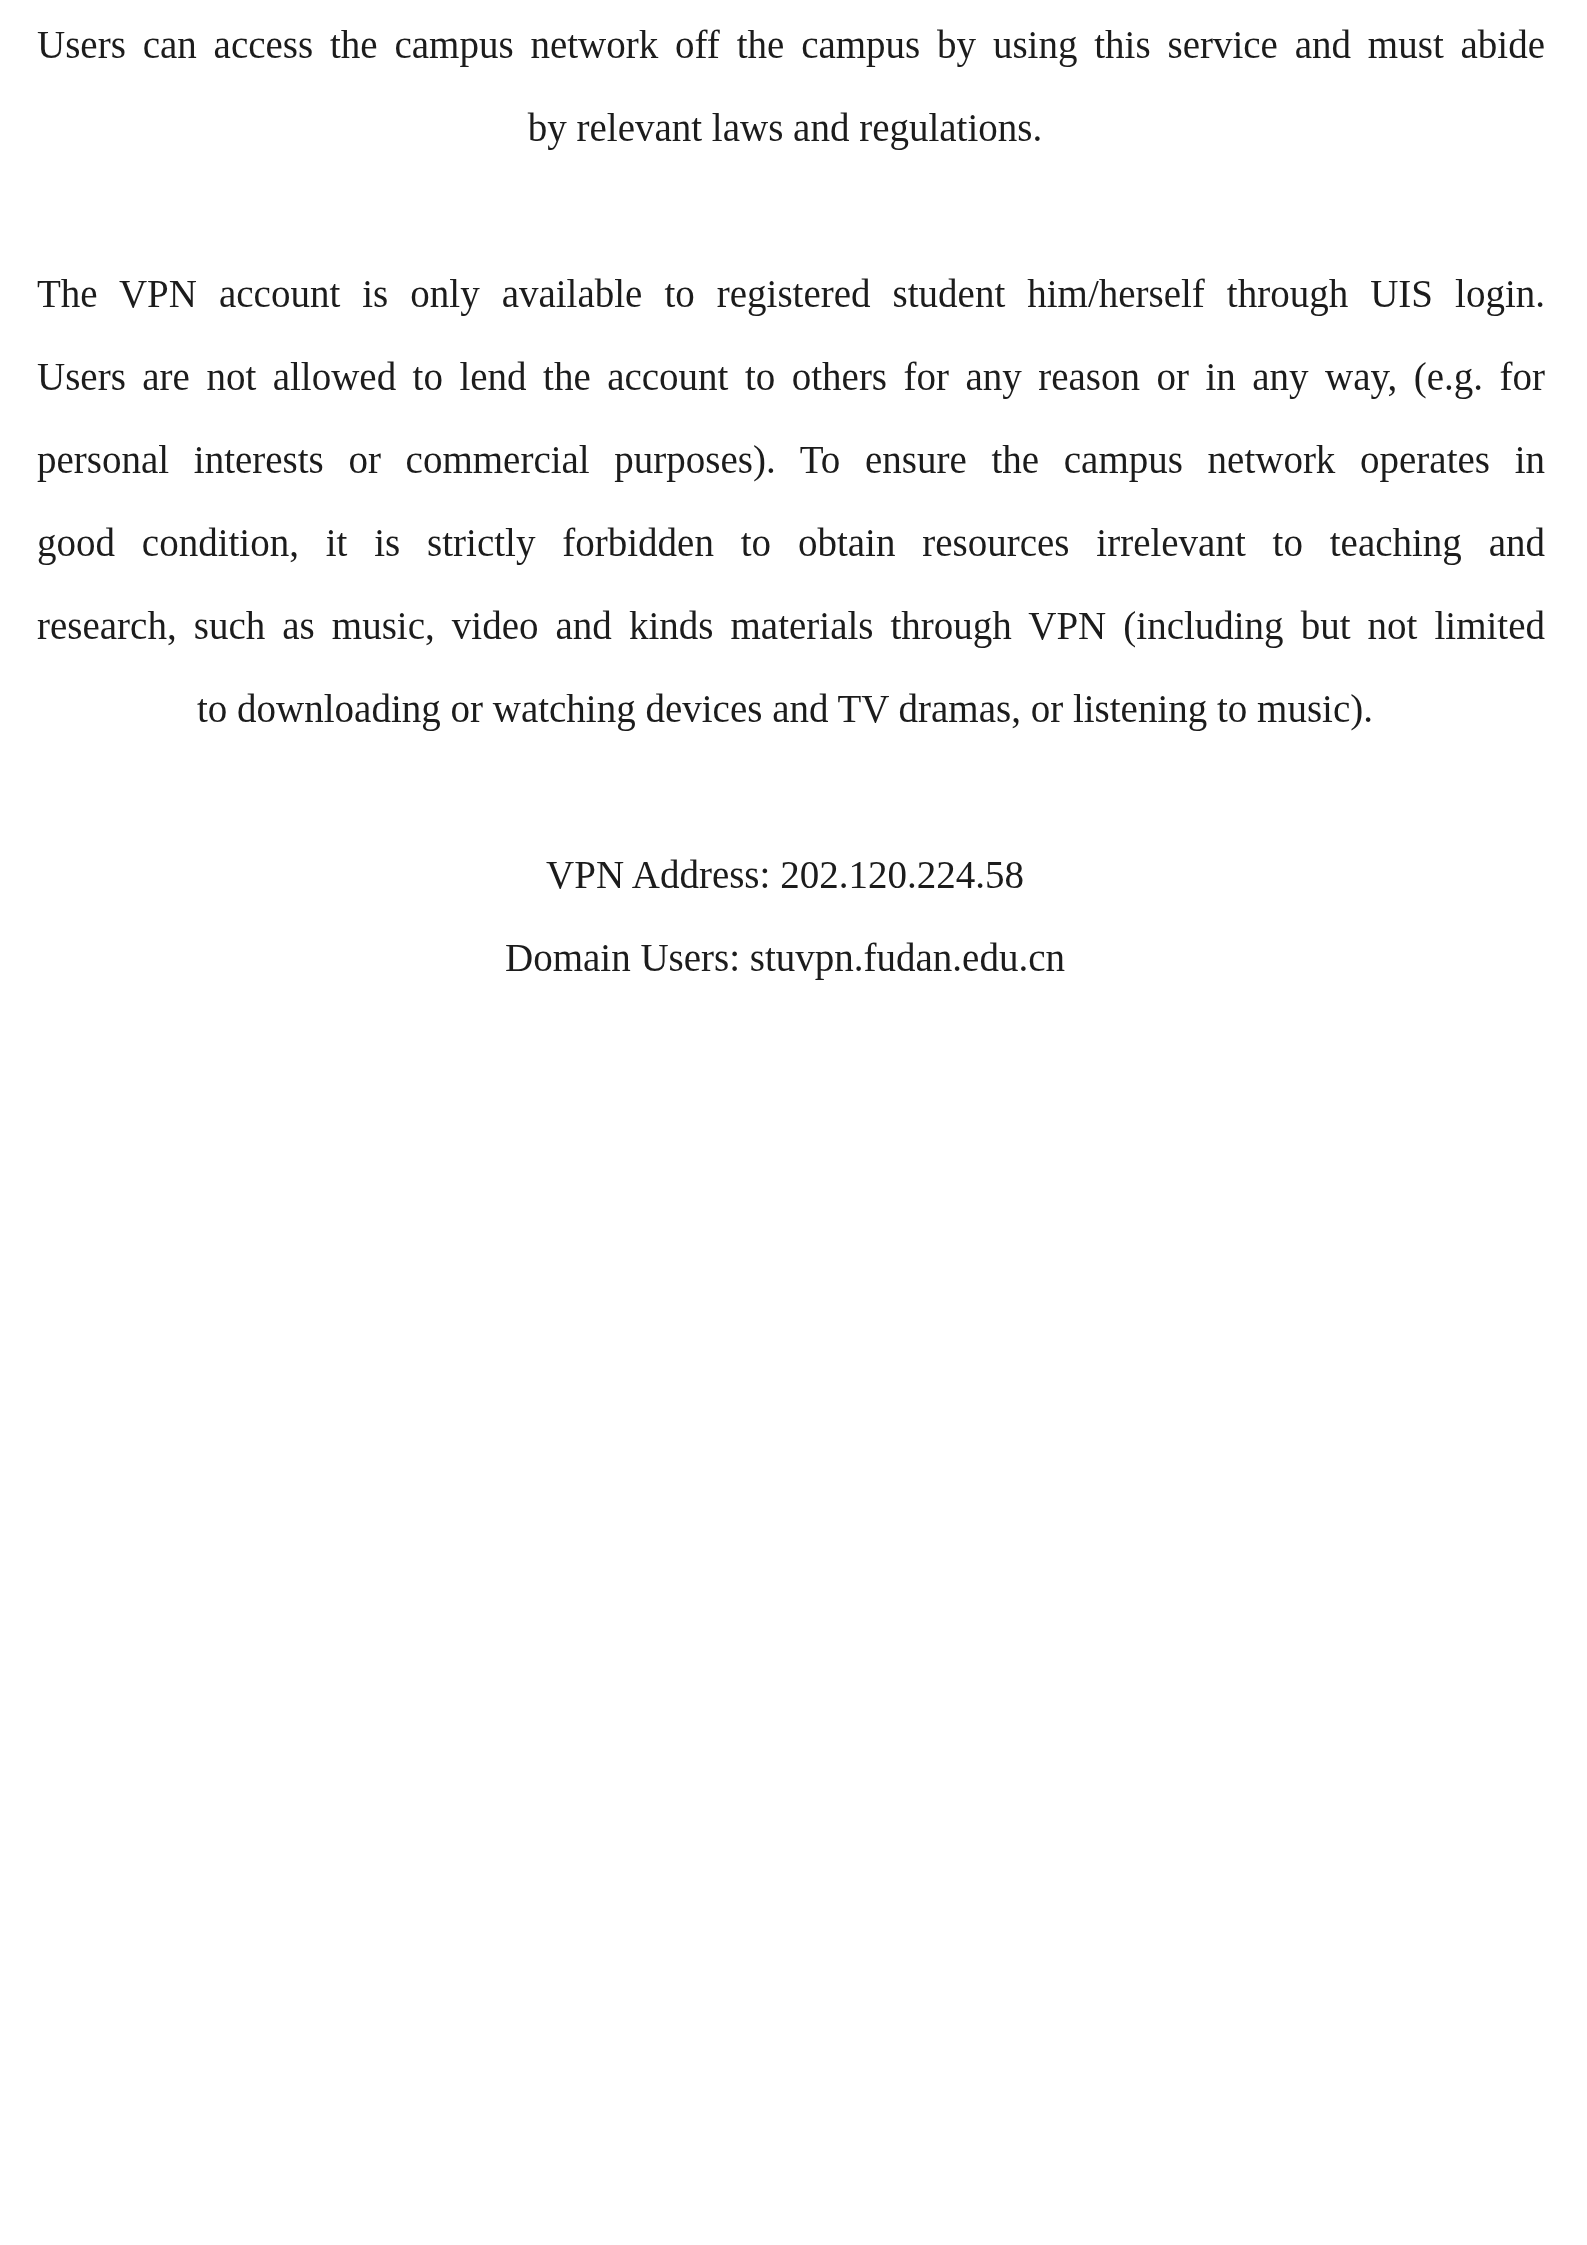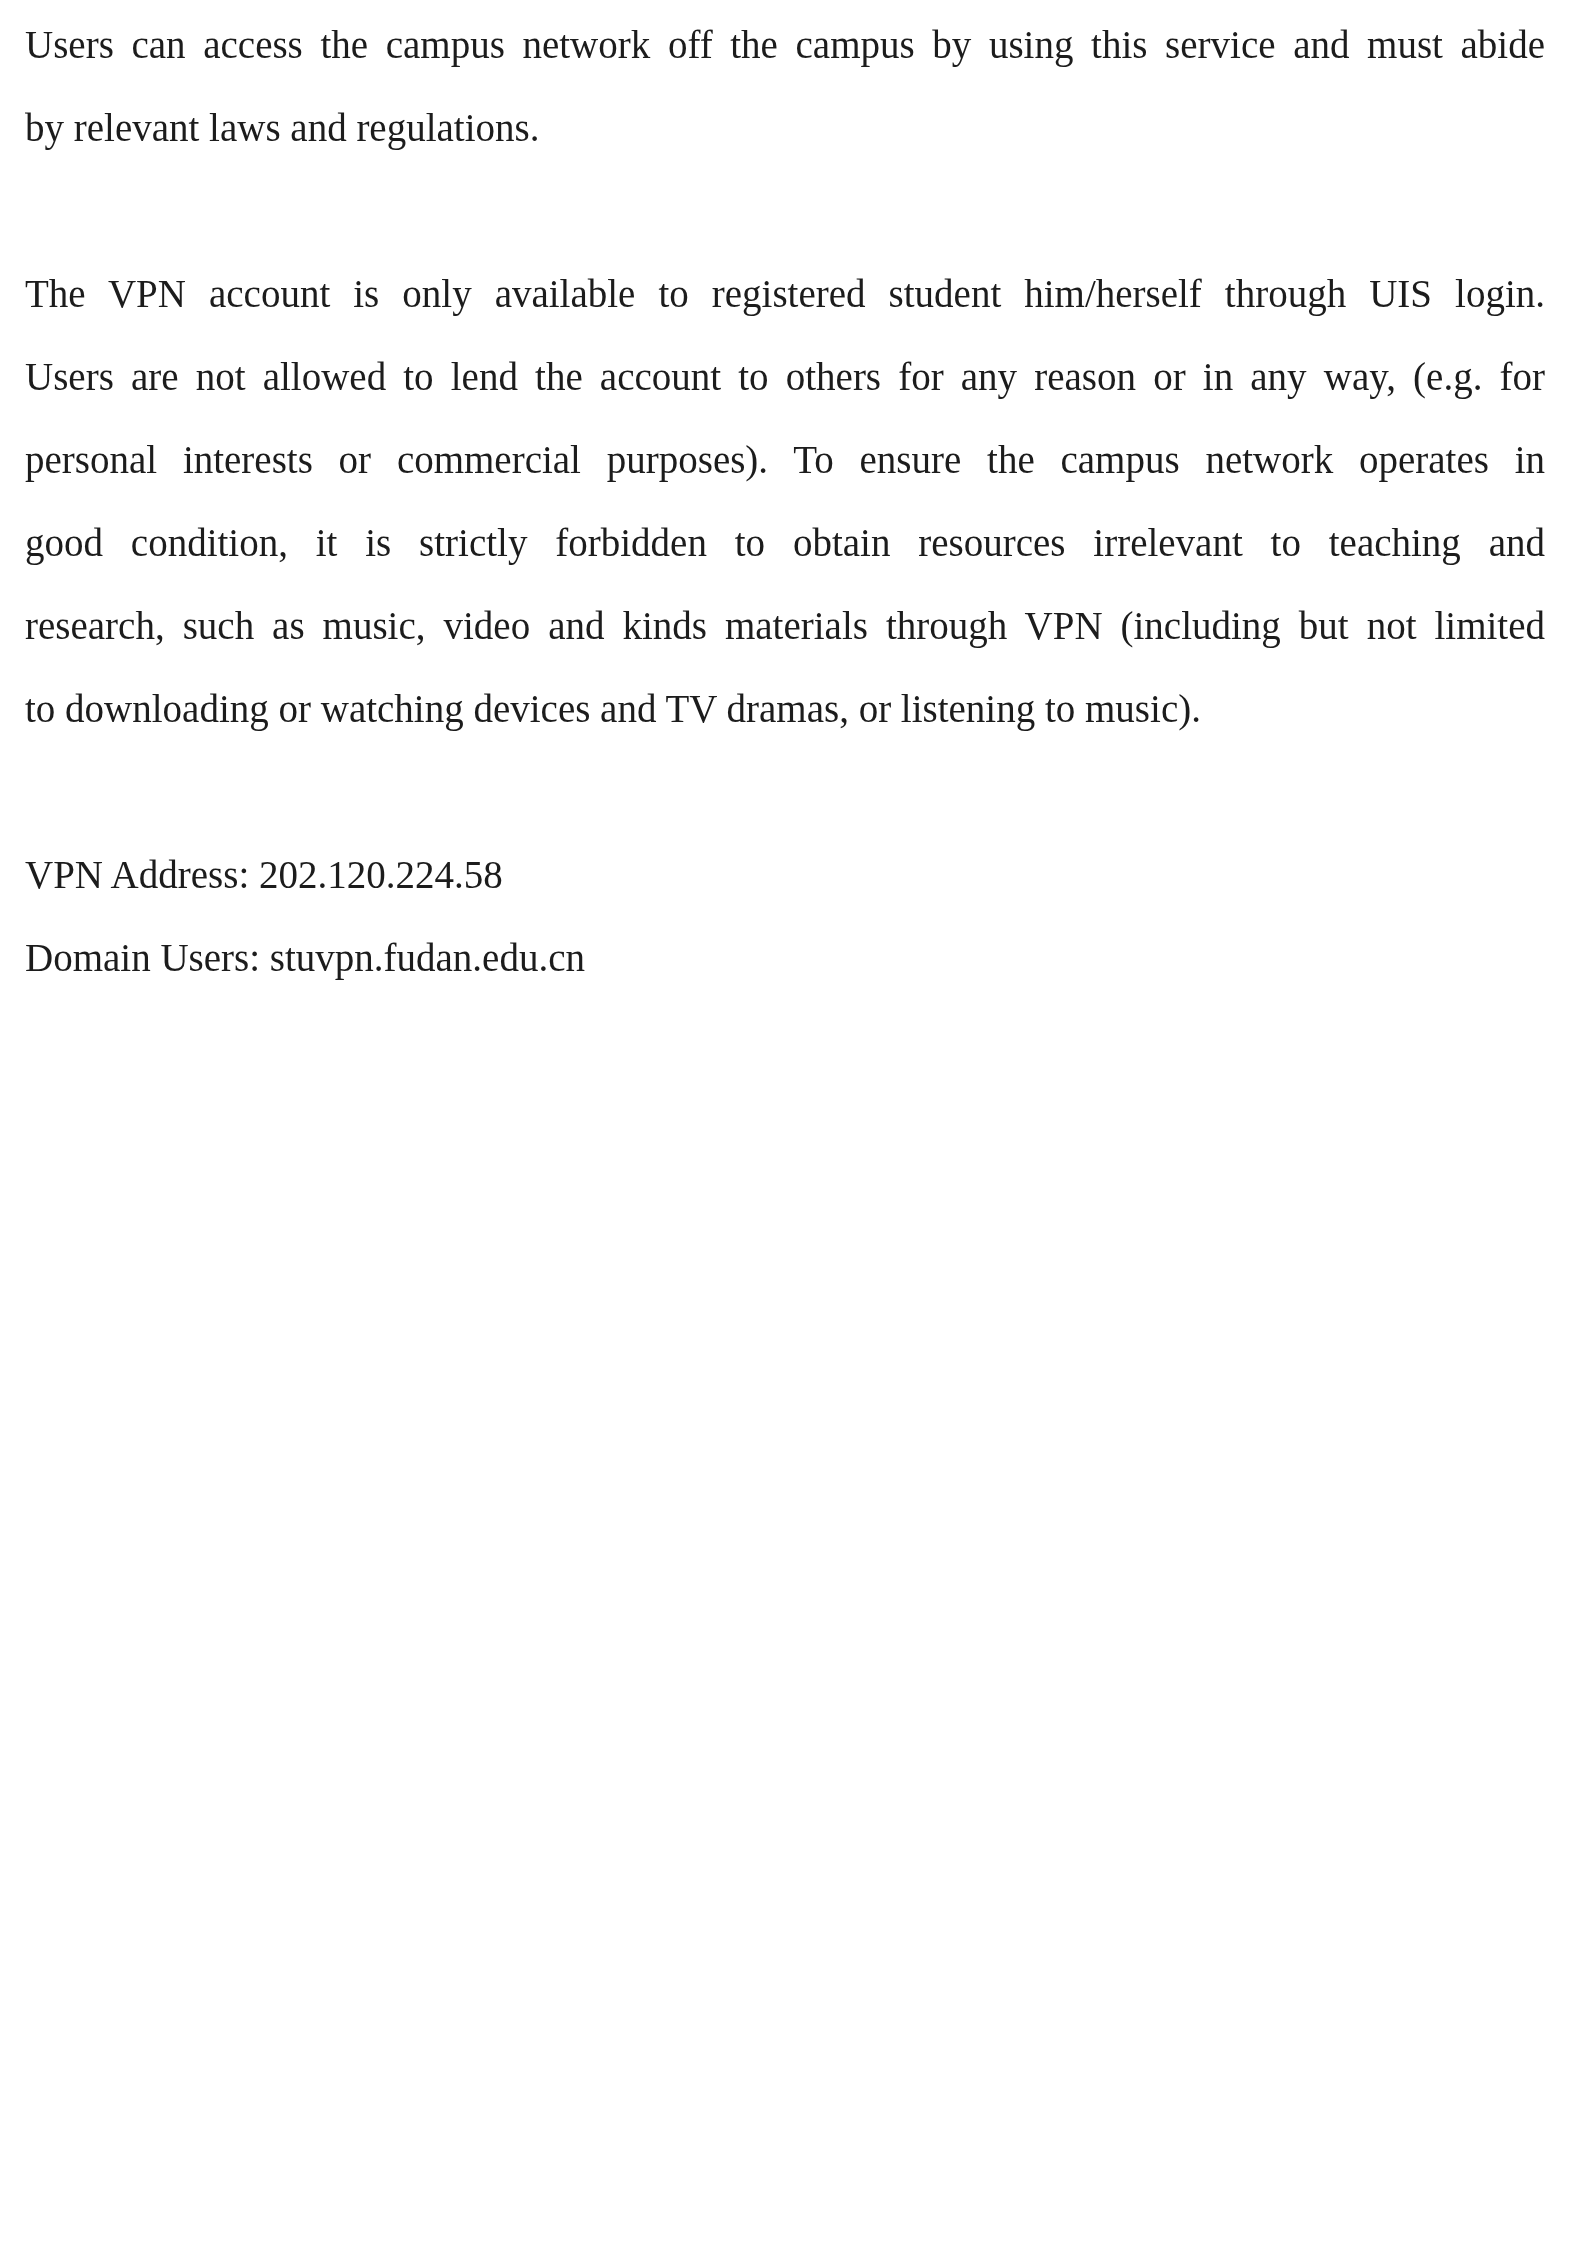--- a/index.html
+++ b/index.html
@@ -19,27 +19,28 @@
     padding: 3px 42px 0 25px;
     overflow: hidden;
   }
   .para {
     margin: 0 0 83px 0;
   }
   .ln {
     line-height: 83px;
     height: 83px;
     white-space: nowrap;
-    text-align: left;
+    text-align: center;
   }
   .ln.j {
     white-space: normal;
     text-align: justify;
     text-align-last: justify;
     overflow: hidden;
+    margin-left: 12px;
   }
   .b {
     font-weight: normal;
   }
   .email {
     color: inherit;
     text-decoration: underline;
     cursor: pointer;
   }
 </style>

